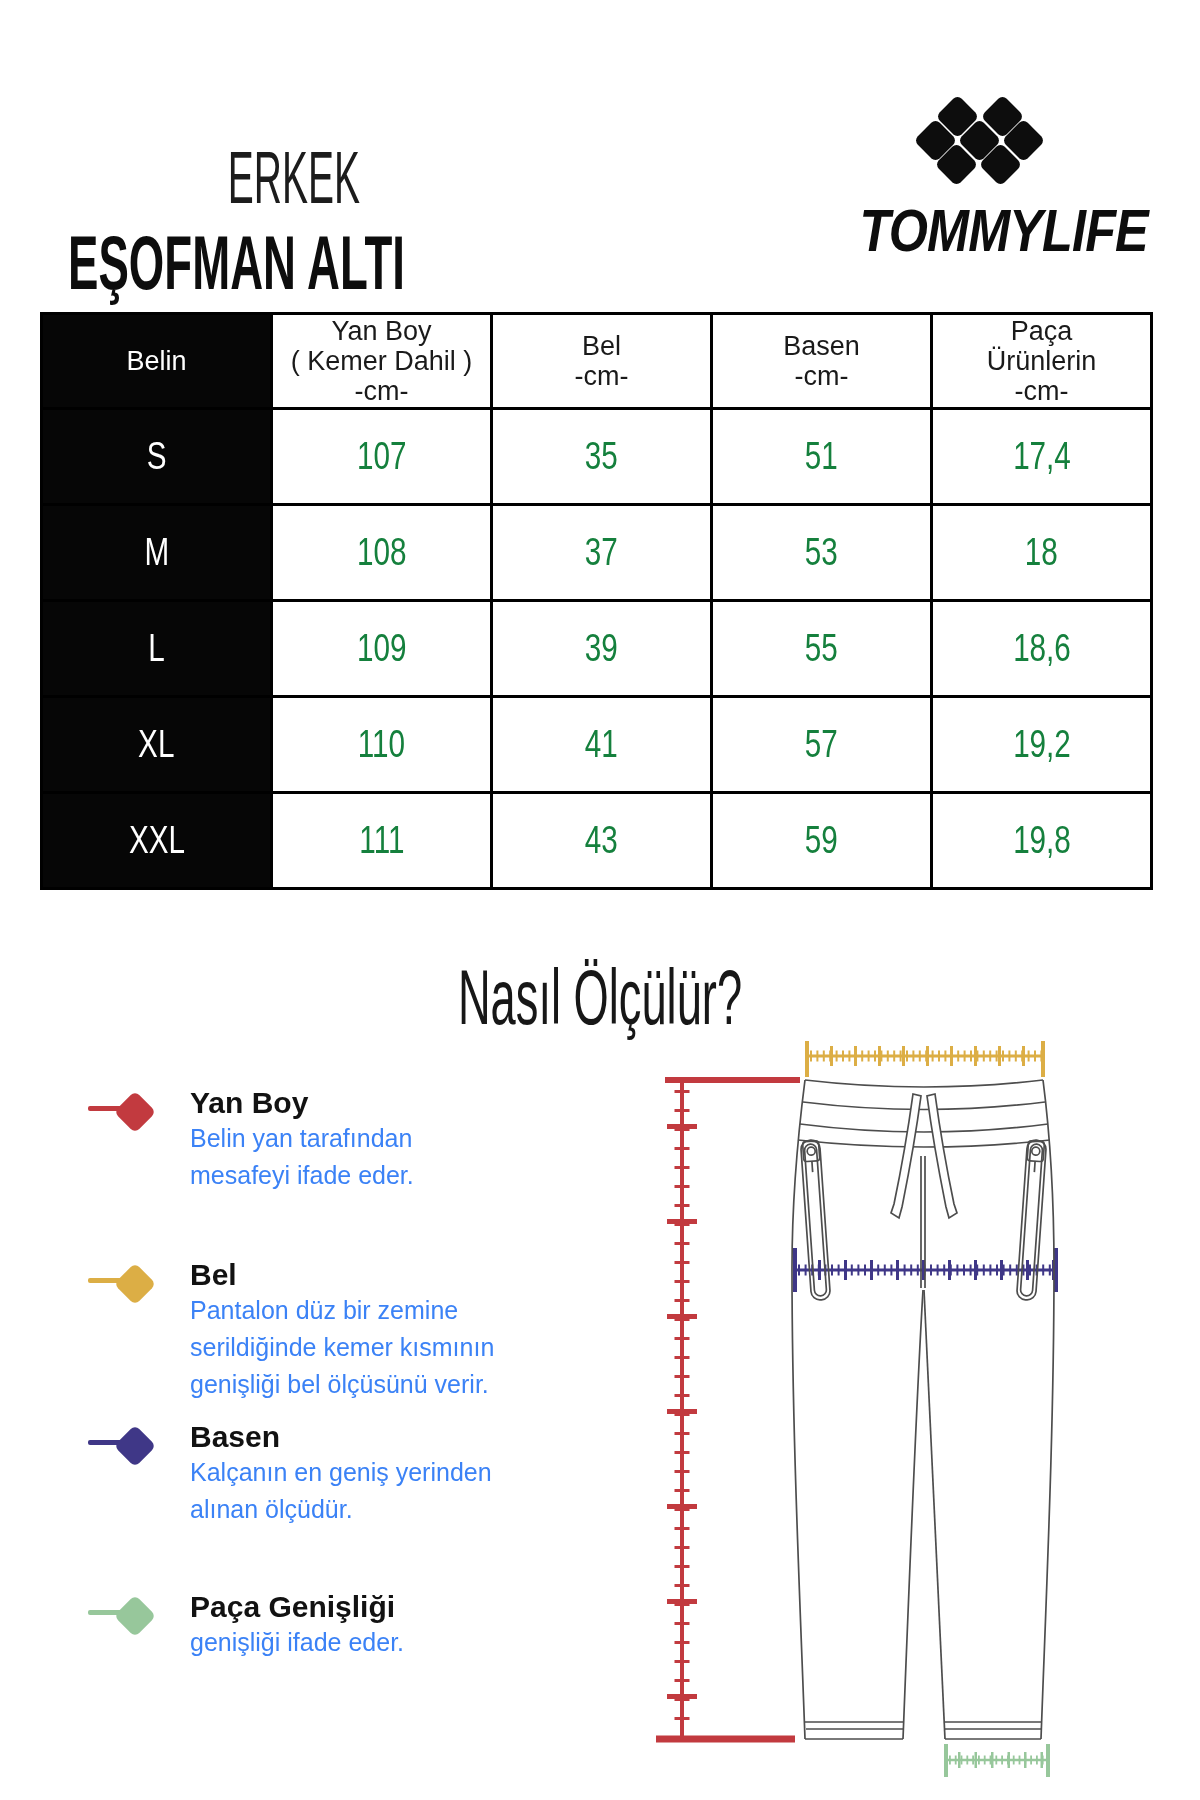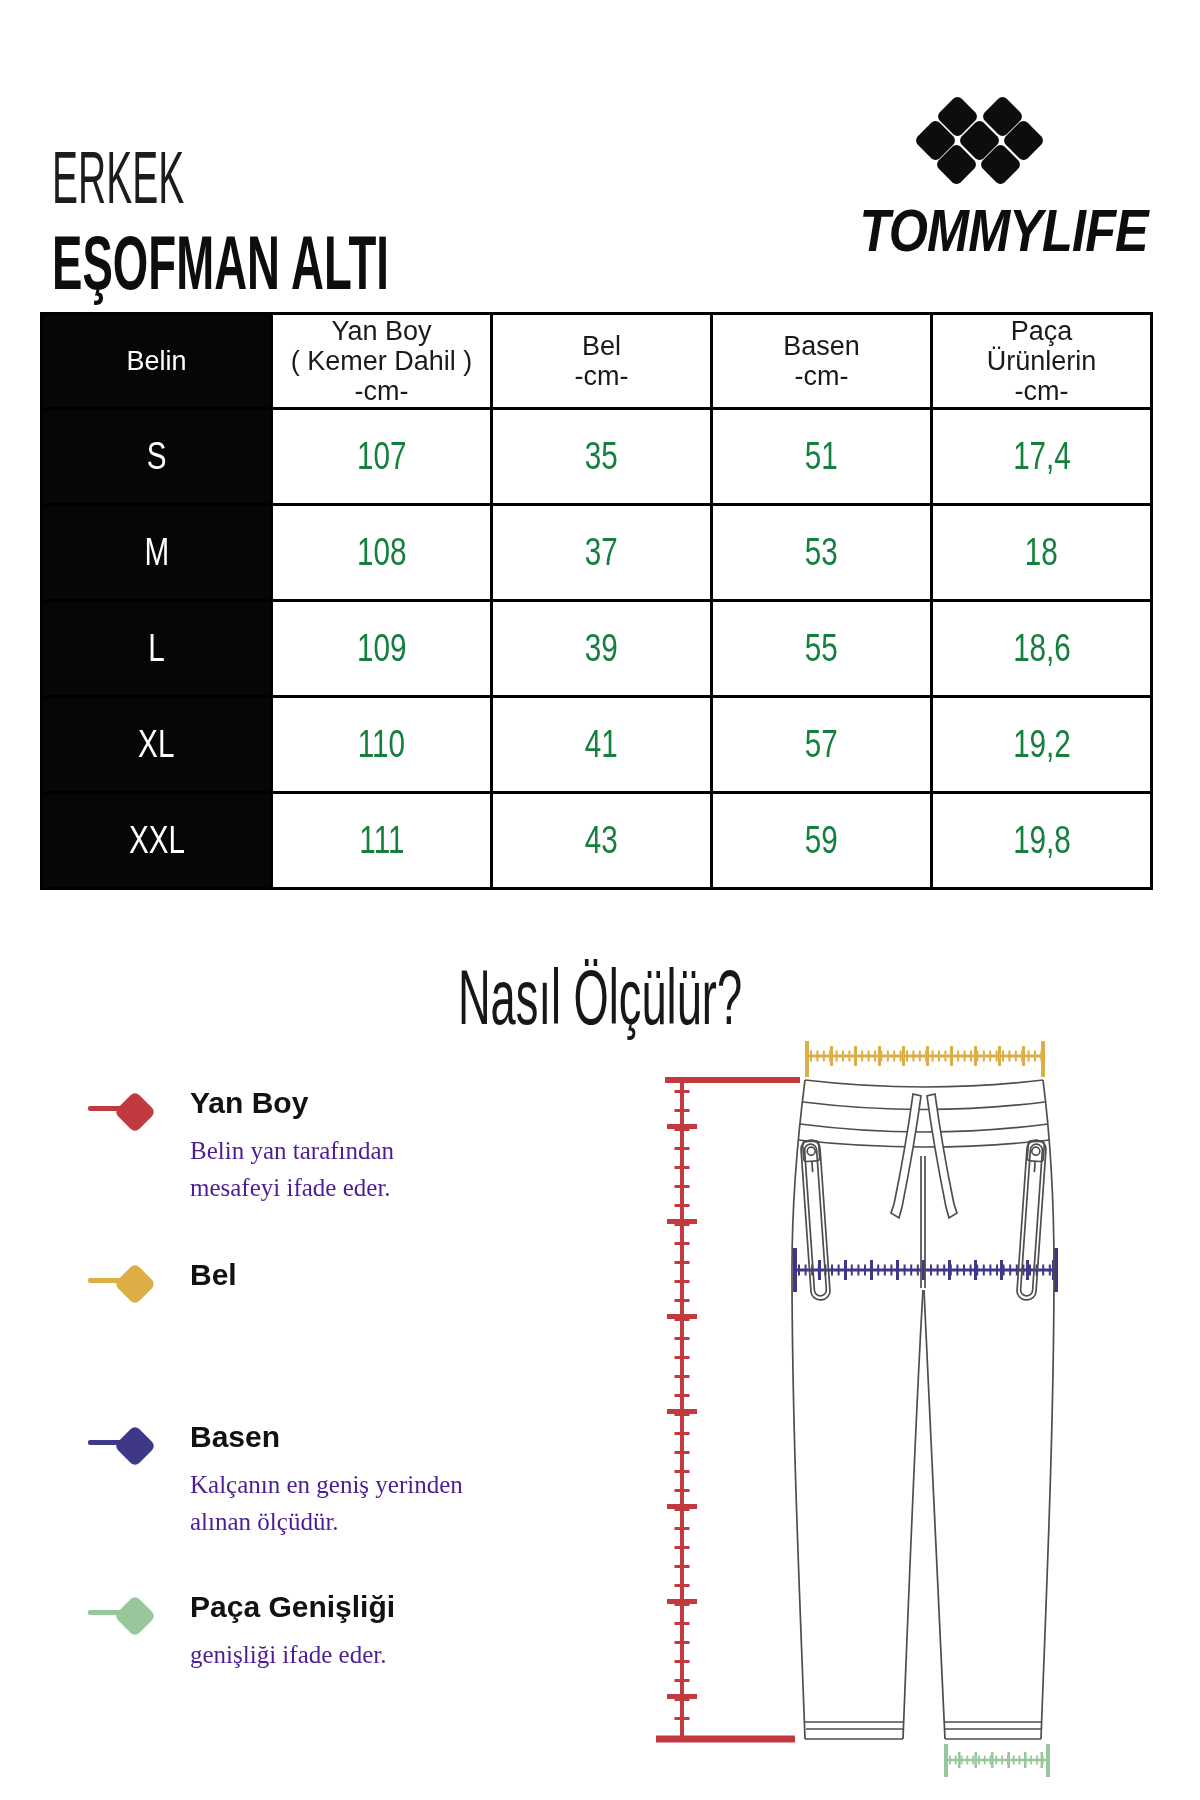--- a/index.html
+++ b/index.html
@@ -1,20 +1,20 @@
 <!DOCTYPE html>
 <html><head>
 <meta charset="utf-8">
 <style>
   html,body{margin:0;padding:0;background:#ffffff;}
   .page{position:relative;width:1200px;height:1800px;background:#fff;overflow:hidden;
         font-family:"Liberation Sans",sans-serif;color:#141414;}
 
   
-  .brand-left{position:absolute;left:52px;top:140px;}
+  .brand-left{position:absolute;left:68px;top:140px;text-align:right;}
   .cat{font-size:75px;font-weight:400;line-height:1;transform:scaleX(0.52);
        transform-origin:left top;letter-spacing:0;color:#1c1c1c;white-space:nowrap;}
   .prod{font-size:76px;font-weight:700;line-height:1;margin-top:10px;transform:scaleX(0.60);
         transform-origin:left top;color:#0d0d0d;white-space:nowrap;}
 
   .brand-right{position:absolute;left:834px;top:88px;width:320px;height:170px;font-style:italic;}
   .dmnd{position:absolute;width:31px;height:31px;background:#0d0d0d;border-radius:6px;
         transform:rotate(45deg);}
   .brand-name{position:absolute;top:108px;left:0;width:100%;text-align:center;
         font-size:60px;font-weight:700;letter-spacing:-1px;transform:scaleX(0.84);
@@ -35,21 +35,21 @@
   .howto-title{position:absolute;left:0;top:952px;width:1200px;text-align:center;
         font-size:78px;font-weight:400;color:#171717;transform:scaleX(0.58);
         transform-origin:center top;white-space:nowrap;}
 
   .legend-item{position:absolute;left:86px;width:430px;}
   .lg-line{position:absolute;left:2px;width:49px;height:5px;border-radius:2px;}
   .lg-diamond{position:absolute;left:34px;width:30px;height:30px;border-radius:6px;
         transform:rotate(45deg);}
   .lg-text{margin-left:104px;}
   .lg-title{font-size:30px;font-weight:700;line-height:34px;color:#121212;}
-  .lg-body{margin-top:12px;font-size:25px;line-height:37px;color:#4c1d95;font-family:Liberation Serif, serif;}
+  .lg-body{margin-top:0;font-size:25px;line-height:37px;color:#3b82f6;}
   .c-red{background:#C23A3F;}
   .c-gold{background:#DCAE45;}
   .c-navy{background:#3F3787;}
   .c-green{background:#97C79B;}
 
   .diagram{position:absolute;left:560px;top:1020px;width:640px;height:780px;}
 </style>
 </head>
 <body>
 
@@ -151,20 +151,25 @@
         <div>mesafeyi ifade eder.</div>
       </div>
     </div>
   </div>
 
   <div class="legend-item" style="top:1258px;">
     <span class="lg-line c-gold" style="top:20px;"></span>
     <span class="lg-diamond c-gold" style="top:11px;"></span>
     <div class="lg-text">
       <div class="lg-title">Bel</div>
+      <div class="lg-body">
+        <div>Pantalon düz bir zemine</div>
+        <div>serildiğinde kemer kısmının</div>
+        <div>genişliği bel ölçüsünü verir.</div>
+      </div>
     </div>
   </div>
 
   <div class="legend-item" style="top:1420px;">
     <span class="lg-line c-navy" style="top:20px;"></span>
     <span class="lg-diamond c-navy" style="top:11px;"></span>
     <div class="lg-text">
       <div class="lg-title">Basen</div>
       <div class="lg-body">
         <div>Kalçanın en geniş yerinden</div>

